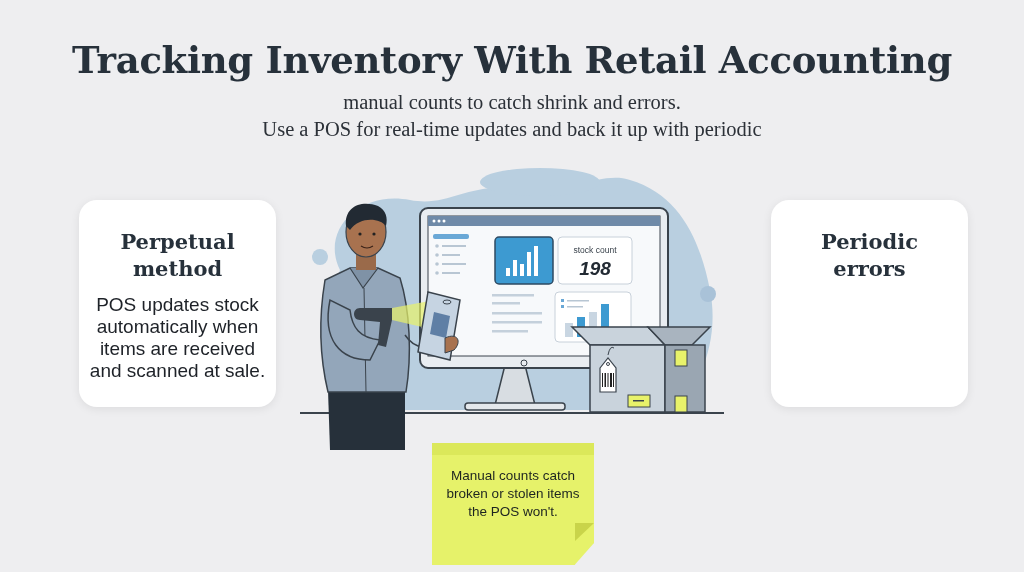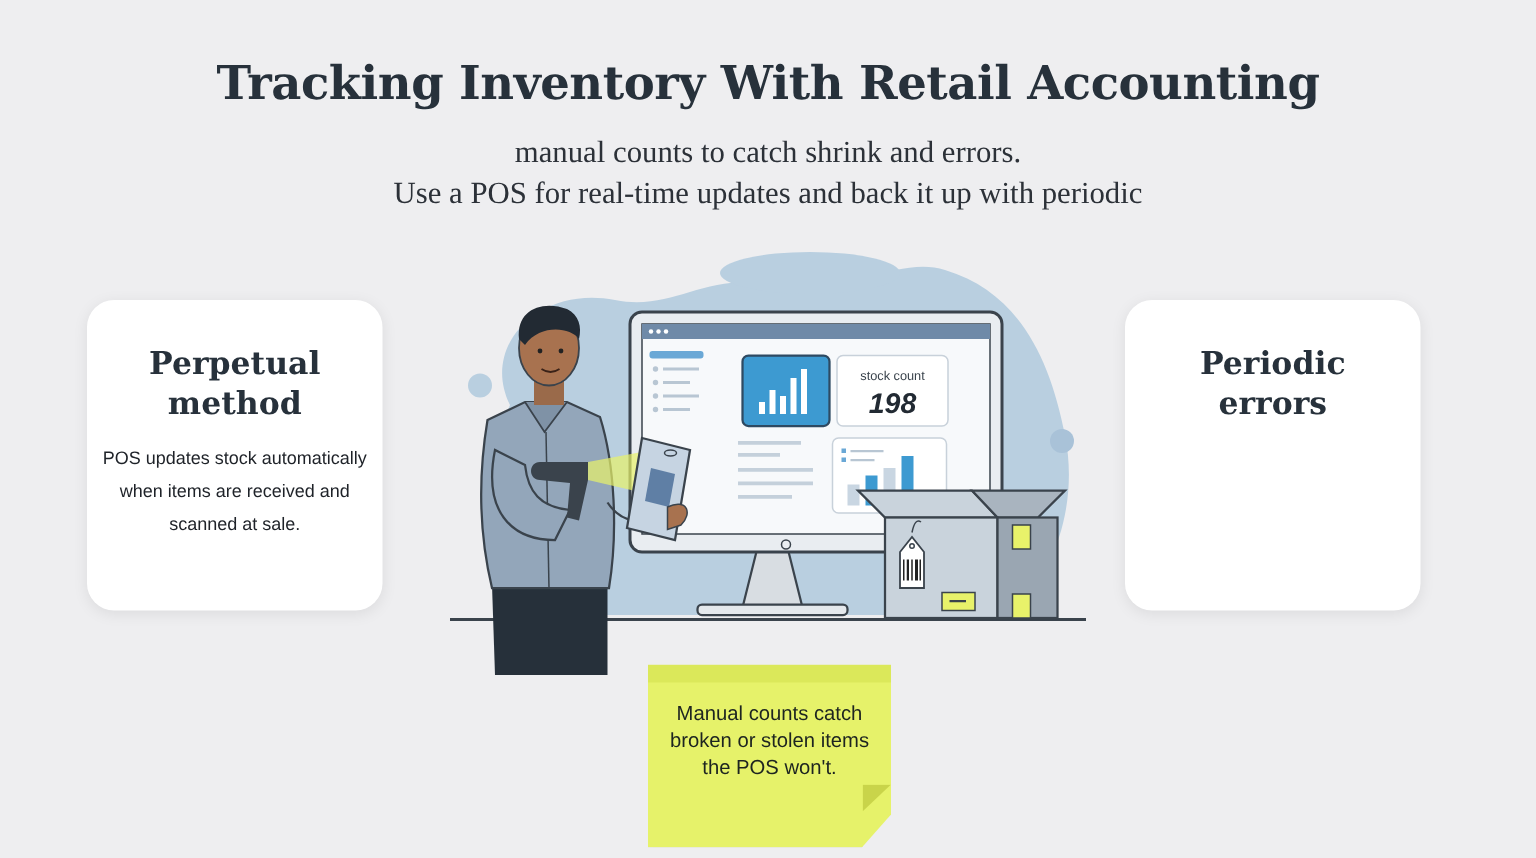--- a/index.html
+++ b/index.html
@@ -7,45 +7,45 @@
   body {
     background: #eeeef0;
     position: relative;
     font-family: "Liberation Sans", sans-serif;
     color: #222a33;
   }
   .title {
     position: absolute; left: 0; top: 38px; width: 1024px;
     text-align: center;
     font-family: "DejaVu Serif", serif;
-    font-weight: bold; font-size: 31px; color: #27313b;
+    font-weight: bold; font-size: 37px; color: #27313b;
     letter-spacing: -0.3px;
   }
   .subtitle {
     position: absolute; left: 262px; top: 89px; width: 500px;
     text-align: center;
     font-family: "Liberation Serif", serif;
     font-size: 20.5px; line-height: 27px; color: #2c3138;
   }
   .card {
     position: absolute; top: 200px; width: 197px; height: 207px;
     background: #ffffff; border-radius: 18px;
     box-shadow: 0 2px 10px rgba(0,0,0,0.08);
-    text-align: center; padding-top: 28px;
+    text-align: center; padding-top: 28px; margin-left: 21px;
   }
   .card.left { left: 58px; }
   .card.right { left: 750px; }
   .card h2 {
     font-family: "DejaVu Serif", serif; font-weight: bold;
     font-size: 21px; line-height: 27px; color: #27313b;
     width: 150px; margin: 0 auto;
   }
   .card p {
     margin: 12px auto 0; width: 190px;
-    font-size: 12px; line-height: 22px; color: #1e2228;
+    font-size: 19px; line-height: 22px; color: #1e2228;
   }
   .illustration { position: absolute; left: 300px; top: 160px; width: 440px; height: 290px; }
   .sticky {
     position: absolute; left: 432px; top: 443px; width: 162px; height: 122px;
     background: #e6f26a;
     box-shadow: 0 2px 6px rgba(0,0,0,0.12);
     text-align: center; padding-top: 24px;
     font-size: 13.5px; line-height: 18px; color: #1d2420;
     clip-path: polygon(0 0, 100% 0, 100% 82%, 88% 100%, 0 100%);
   }

